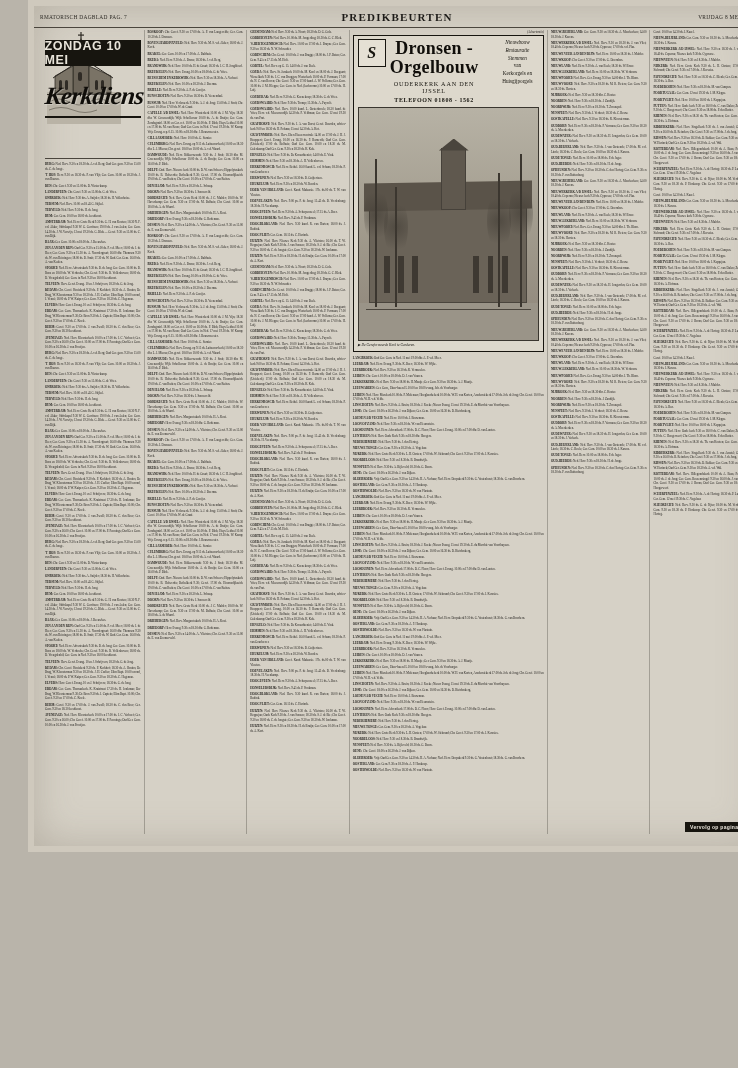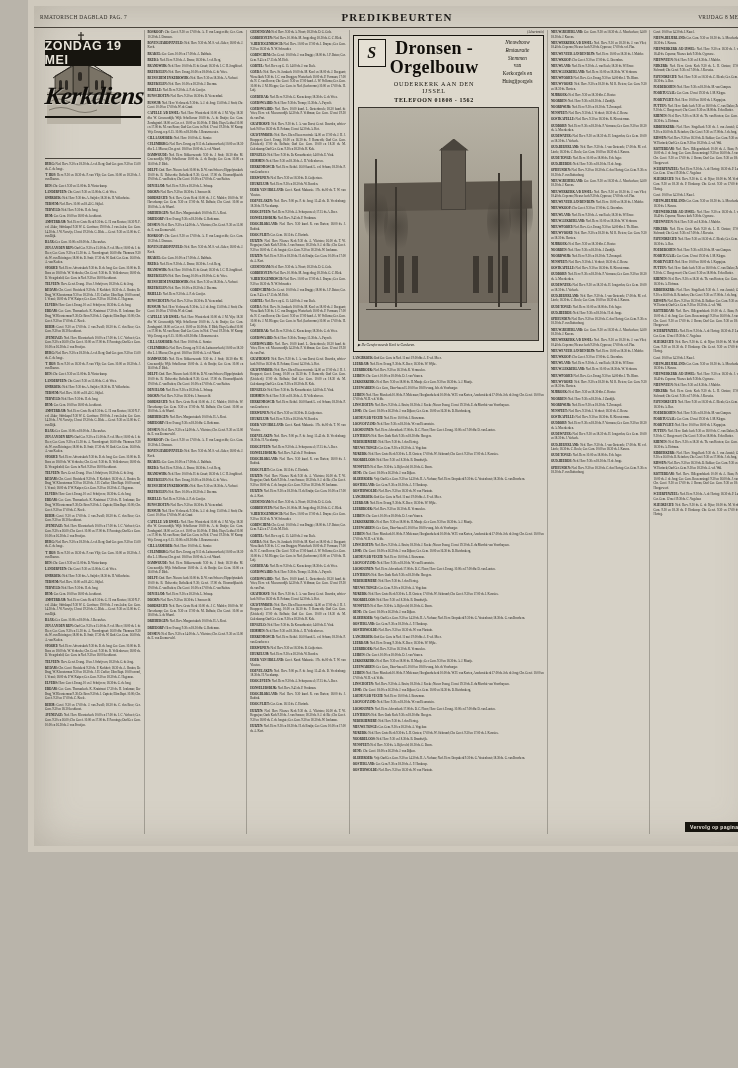--- a/index.html
+++ b/index.html
@@ -195,21 +195,21 @@
             <path d="M6 46 L26 33 L46 33 L66 46" fill="none" stroke="#2f2b25" stroke-width="1"></path>
             <rect x="12" y="48" width="3" height="10" rx="1.5" fill="#2f2b25"></rect>
             <rect x="18" y="48" width="3" height="10" rx="1.5" fill="#2f2b25"></rect>
             <rect x="31" y="40" width="4" height="9" rx="2" fill="#2f2b25"></rect>
             <rect x="48" y="48" width="3" height="10" rx="1.5" fill="#2f2b25"></rect>
             <rect x="54" y="48" width="3" height="10" rx="1.5" fill="#2f2b25"></rect>
             <rect x="0" y="62" width="74" height="1" fill="#3a352e"></rect>
             <path d="M2 70 q10 -6 20 0 q10 6 20 0 q10 -6 20 0" fill="none" stroke="#6f6a5e" stroke-width="0.8"></path>
             <path d="M2 78 q12 -5 24 0 q12 5 24 0" fill="none" stroke="#6f6a5e" stroke-width="0.8"></path>
           </svg>
-          <div class="zondag">ZONDAG 19 MEI</div>
+          <div class="zondag">ZONDAG 10 MEI</div>
           <div class="kerkdiensten">
             <span class="kd">Kerkdiensten</span>
           </div>
           <div class="kd-rule"></div>
         </div>
         <div class="tx">
             <p class="blk" style="margin: 0px 0px 1.5px;"><b>BURG:</b> Ned. Herv. 9.30 en 18.30 ds. A.v.d. Berg; Oud Ger. gem. 9.30 en 15.00 ds. C. de Jonge.</p>
             <p class="blk" style="margin: 0px 0px 1.5px;"><b>'T HOF:</b> Herv. 9.30 en 18.30 ds. P. van Vlijt; Ger. Gem. 10.00 en 18.30 ds. J. van Haaren.</p>
             <p class="blk" style="margin: 0px 0px 1.5px;"><b>DEN:</b> Chr. Geref. 9.30 en 15.00 ds. D. Westerkamp.</p>
             <p class="blk" style="margin: 0px 0px 1.5px;"><b>LANDERVEEN:</b> Chr. Geref. 9.30 en 15.00 ds. G. de Vries.</p>

